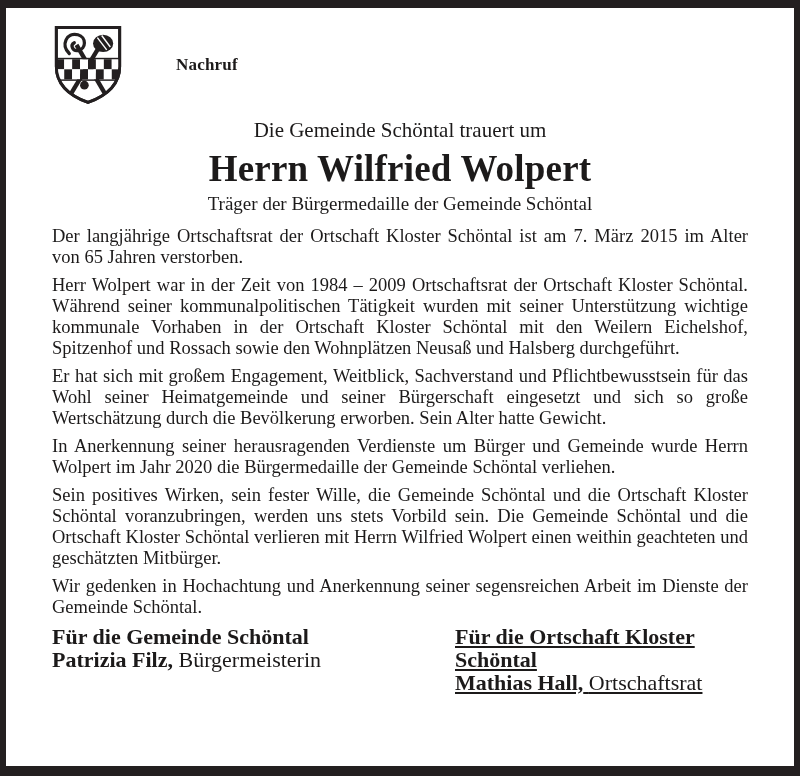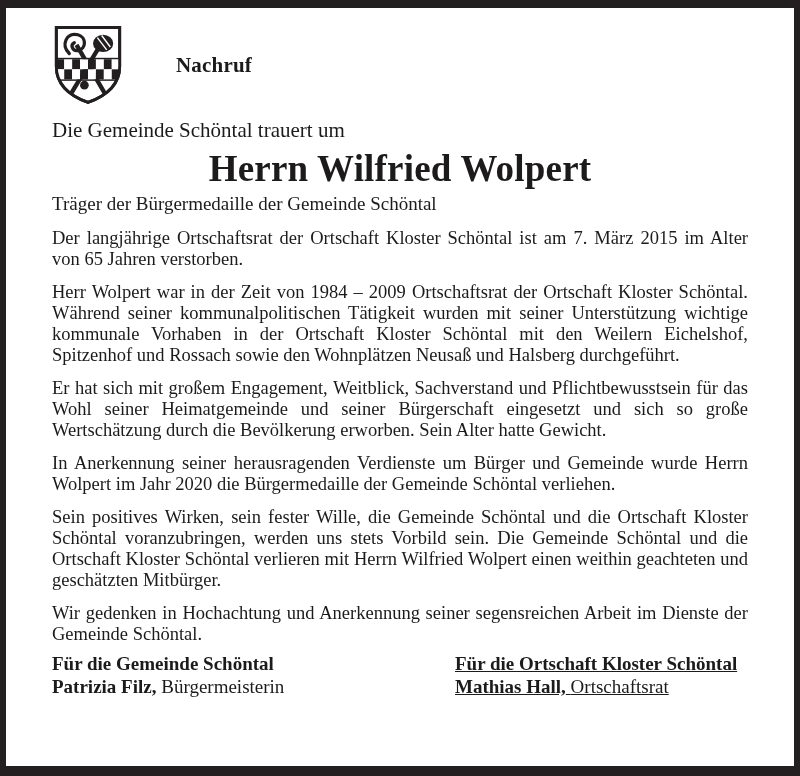--- a/index.html
+++ b/index.html
@@ -23,52 +23,53 @@
   }
   .header {
     display: flex;
     align-items: center;
     gap: 52px;
     height: 82px;
   }
   .crest { width: 72px; height: 82px; flex: 0 0 auto; }
   .nachruf {
     font-weight: bold;
-    font-size: 21px;
+    font-size: 17px;
     letter-spacing: 0.2px;
   }
   .intro {
     margin: 12px 0 0 0;
     font-size: 21px;
     line-height: 24px;
+    text-align: center;
   }
   h1.deceased {
     margin: 5px 0 0 0;
     text-align: center;
     font-size: 37px;
     line-height: 44px;
     font-weight: bold;
     letter-spacing: 0.2px;
   }
   .subtitle {
     margin: 1px 0 10px 0;
-    text-align: left;
+    text-align: center;
     font-size: 19px;
     line-height: 24px;
   }
   p.body-par {
-    margin: 12px 0 7px 0;
+    margin: 0 0 7px 0;
     font-size: 18.5px;
     line-height: 21px;
     text-align: justify;
   }
   .signatures {
     display: flex;
     margin-top: 7px;
-    font-size: 19px;
+    font-size: 22px;
     line-height: 23px;
   }
   .sig-left { width: 403px; flex: 0 0 auto; }
   .sig-right { flex: 1 1 auto; text-decoration: underline; }
   .sig-org { font-weight: bold; }
   .sig-name { font-weight: bold; }
   .sig-role { font-weight: normal; }
 </style>
 </head>
 <body>

